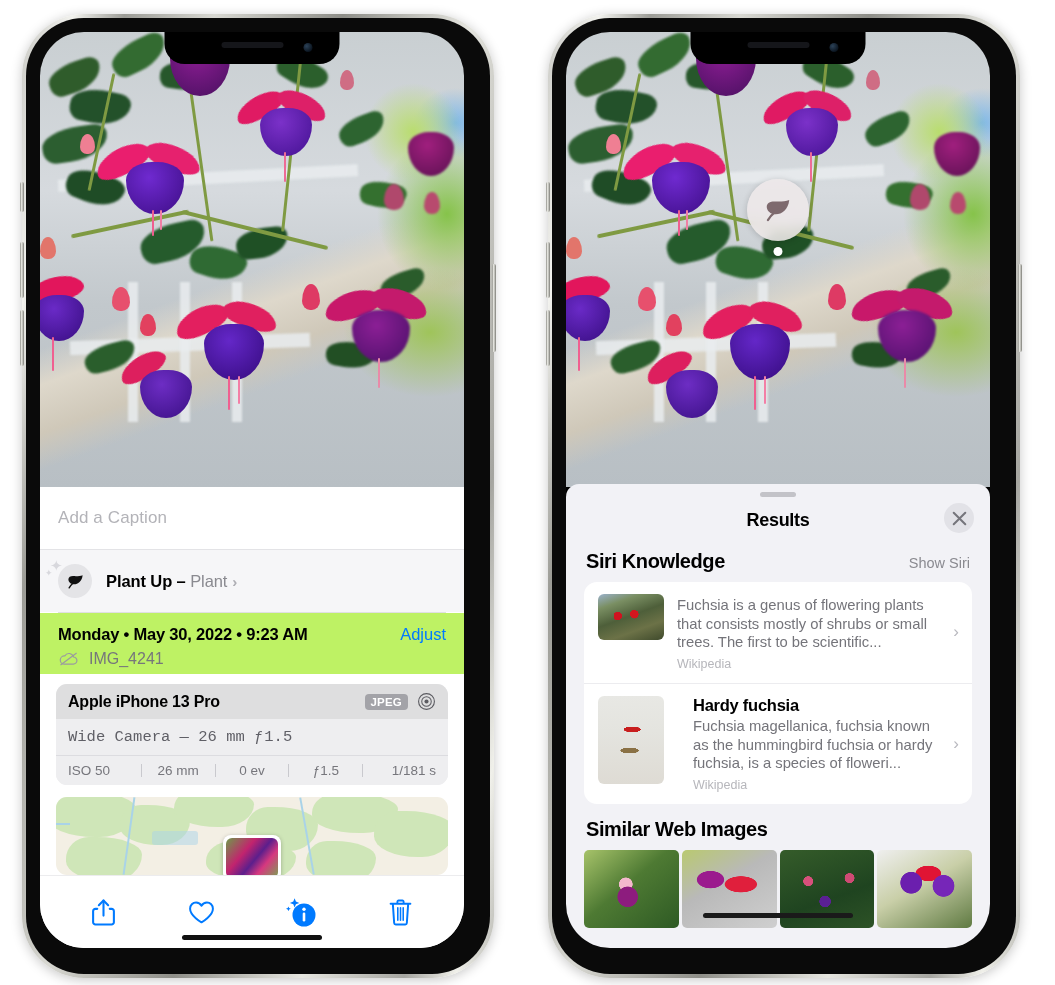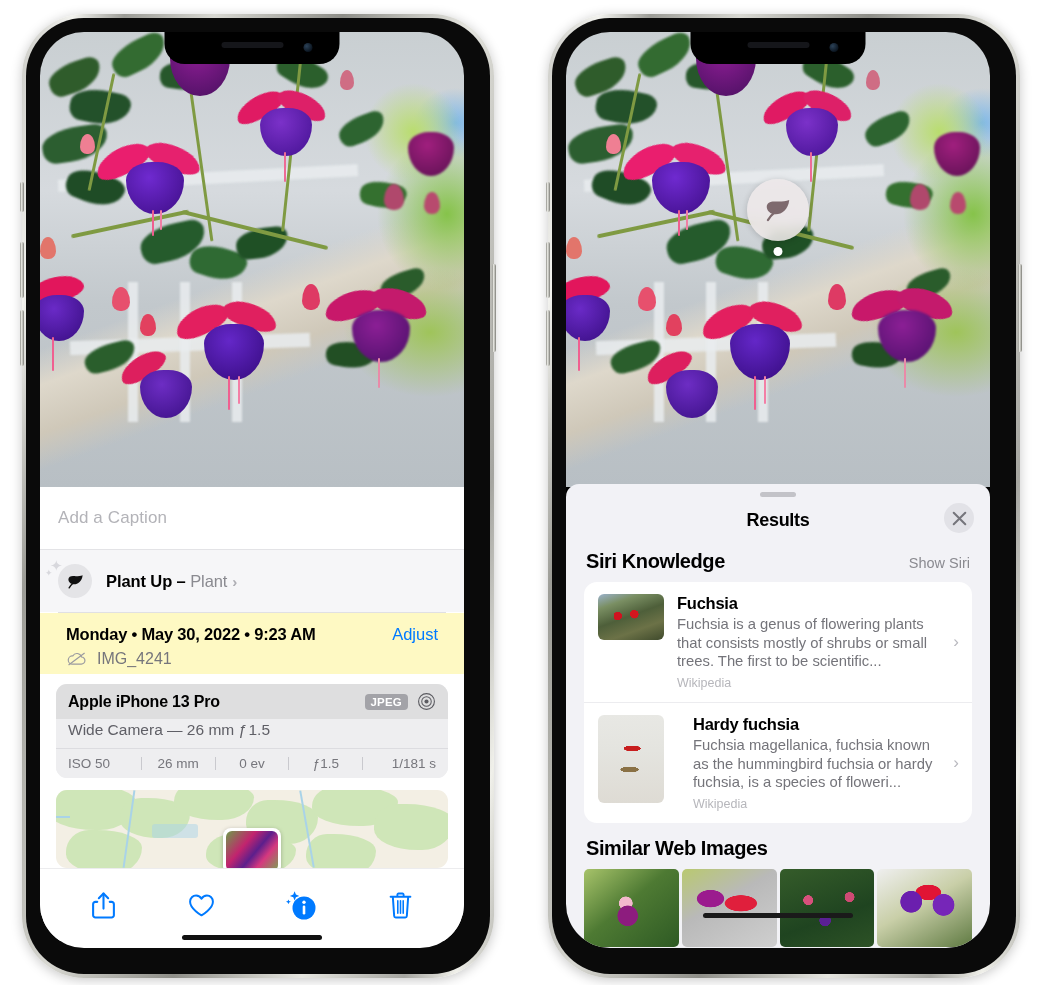--- a/index.html
+++ b/index.html
@@ -76,35 +76,35 @@
   .caption-ph{font-size:17px;color:#b3b3b8;letter-spacing:.1px;}
   .lookup-row{height:62px;display:flex;align-items:center;padding:0 18px;background:#f6f6f8;position:relative;}
   .leaf-circle{width:34px;height:34px;border-radius:50%;background:#e4e4e7;
      display:flex;align-items:center;justify-content:center;position:relative;flex:none;}
   .sparkle{position:absolute;color:#d8d8dd;}
   .lookup-txt{margin-left:14px;font-size:16.5px;color:#000;font-weight:700;letter-spacing:-.1px;}
   .lookup-txt .sub{font-weight:400;color:#8a8a90;}
   .chev-gray{color:#aeaeb4;font-size:15px;margin-left:5px;}
   .divider{height:1px;background:#e0e0e3;margin:0 18px;}
 
-  .meta{background:#fef9c3;padding:12px 26px 6px;}
+  .meta{background:#bef264;padding:12px 18px 6px;}
   .meta-line1{display:flex;align-items:baseline;justify-content:space-between;}
   .meta-date{font-size:16.5px;font-weight:700;color:#000;letter-spacing:-.2px;}
   .adjust{font-size:16.5px;color:#007AFF;}
   .meta-line2{display:flex;align-items:center;gap:9px;margin-top:6px;}
   .meta-name{font-size:16px;color:#76767c;}
 
   .cam-card{margin:10px 16px 0;border-radius:11px;overflow:hidden;background:#eeeef0;}
   .cam-hdr{display:flex;align-items:center;justify-content:space-between;
      background:#dededf;padding:8px 12px;}
   .cam-model{font-size:16px;font-weight:700;color:#000;letter-spacing:-.2px;}
   .cam-hdr-right{display:flex;align-items:center;gap:9px;}
   .badge-jpeg{background:#a3a3a8;color:#fff;font-size:11.5px;font-weight:700;
      padding:2px 6px;border-radius:4px;letter-spacing:.2px;}
-  .cam-body{padding:2px 12px 9px;background:#eeeef0;}
+  .cam-body{padding:9px 12px 9px;background:#eeeef0;font-family:Liberation Mono, monospace;}
   .cam-l1{font-size:15.5px;color:#5f5f66;}
   .cam-l2row{display:flex;align-items:center;justify-content:space-between;margin-top:4px;}
   .cam-l2{font-size:15.5px;color:#5f5f66;}
   .badge-vibrant{border:1px solid #a9a9b0;color:#76767c;font-size:11.5px;
      padding:2.5px 10px;border-radius:11px;letter-spacing:.3px;}
   .cam-exif{display:flex;align-items:center;border-top:1px solid #dcdce0;
      padding:7px 12px;background:#eeeef0;}
   .exif-i{flex:1;text-align:center;font-size:13.5px;color:#76767c;white-space:nowrap;}
   .exif-i:first-child{text-align:left;}
   .exif-i:last-child{text-align:right;}
@@ -527,21 +527,20 @@
         <span class="show-more">Show Siri</span>
       </div>
 
       <div class="kcard">
 
         <div class="krow">
           <div class="kthumb" style="width:66px;height:46px;">
             <div class="t-fuchsia1"></div>
           </div>
           <div class="kbody">
-            <div class="ktitle">Fuchsia</div>
             <div class="kdesc">Fuchsia is a genus of flowering plants that consists mostly of shrubs or small trees. The first to be scientific...</div>
             <div class="ksrc">Wikipedia</div>
           </div>
           <span class="kchev">›</span>
         </div>
 
         <div class="krow">
           <div class="kthumb" style="width:66px;height:88px;">
             <div class="t-fuchsia2"></div>
           </div>

